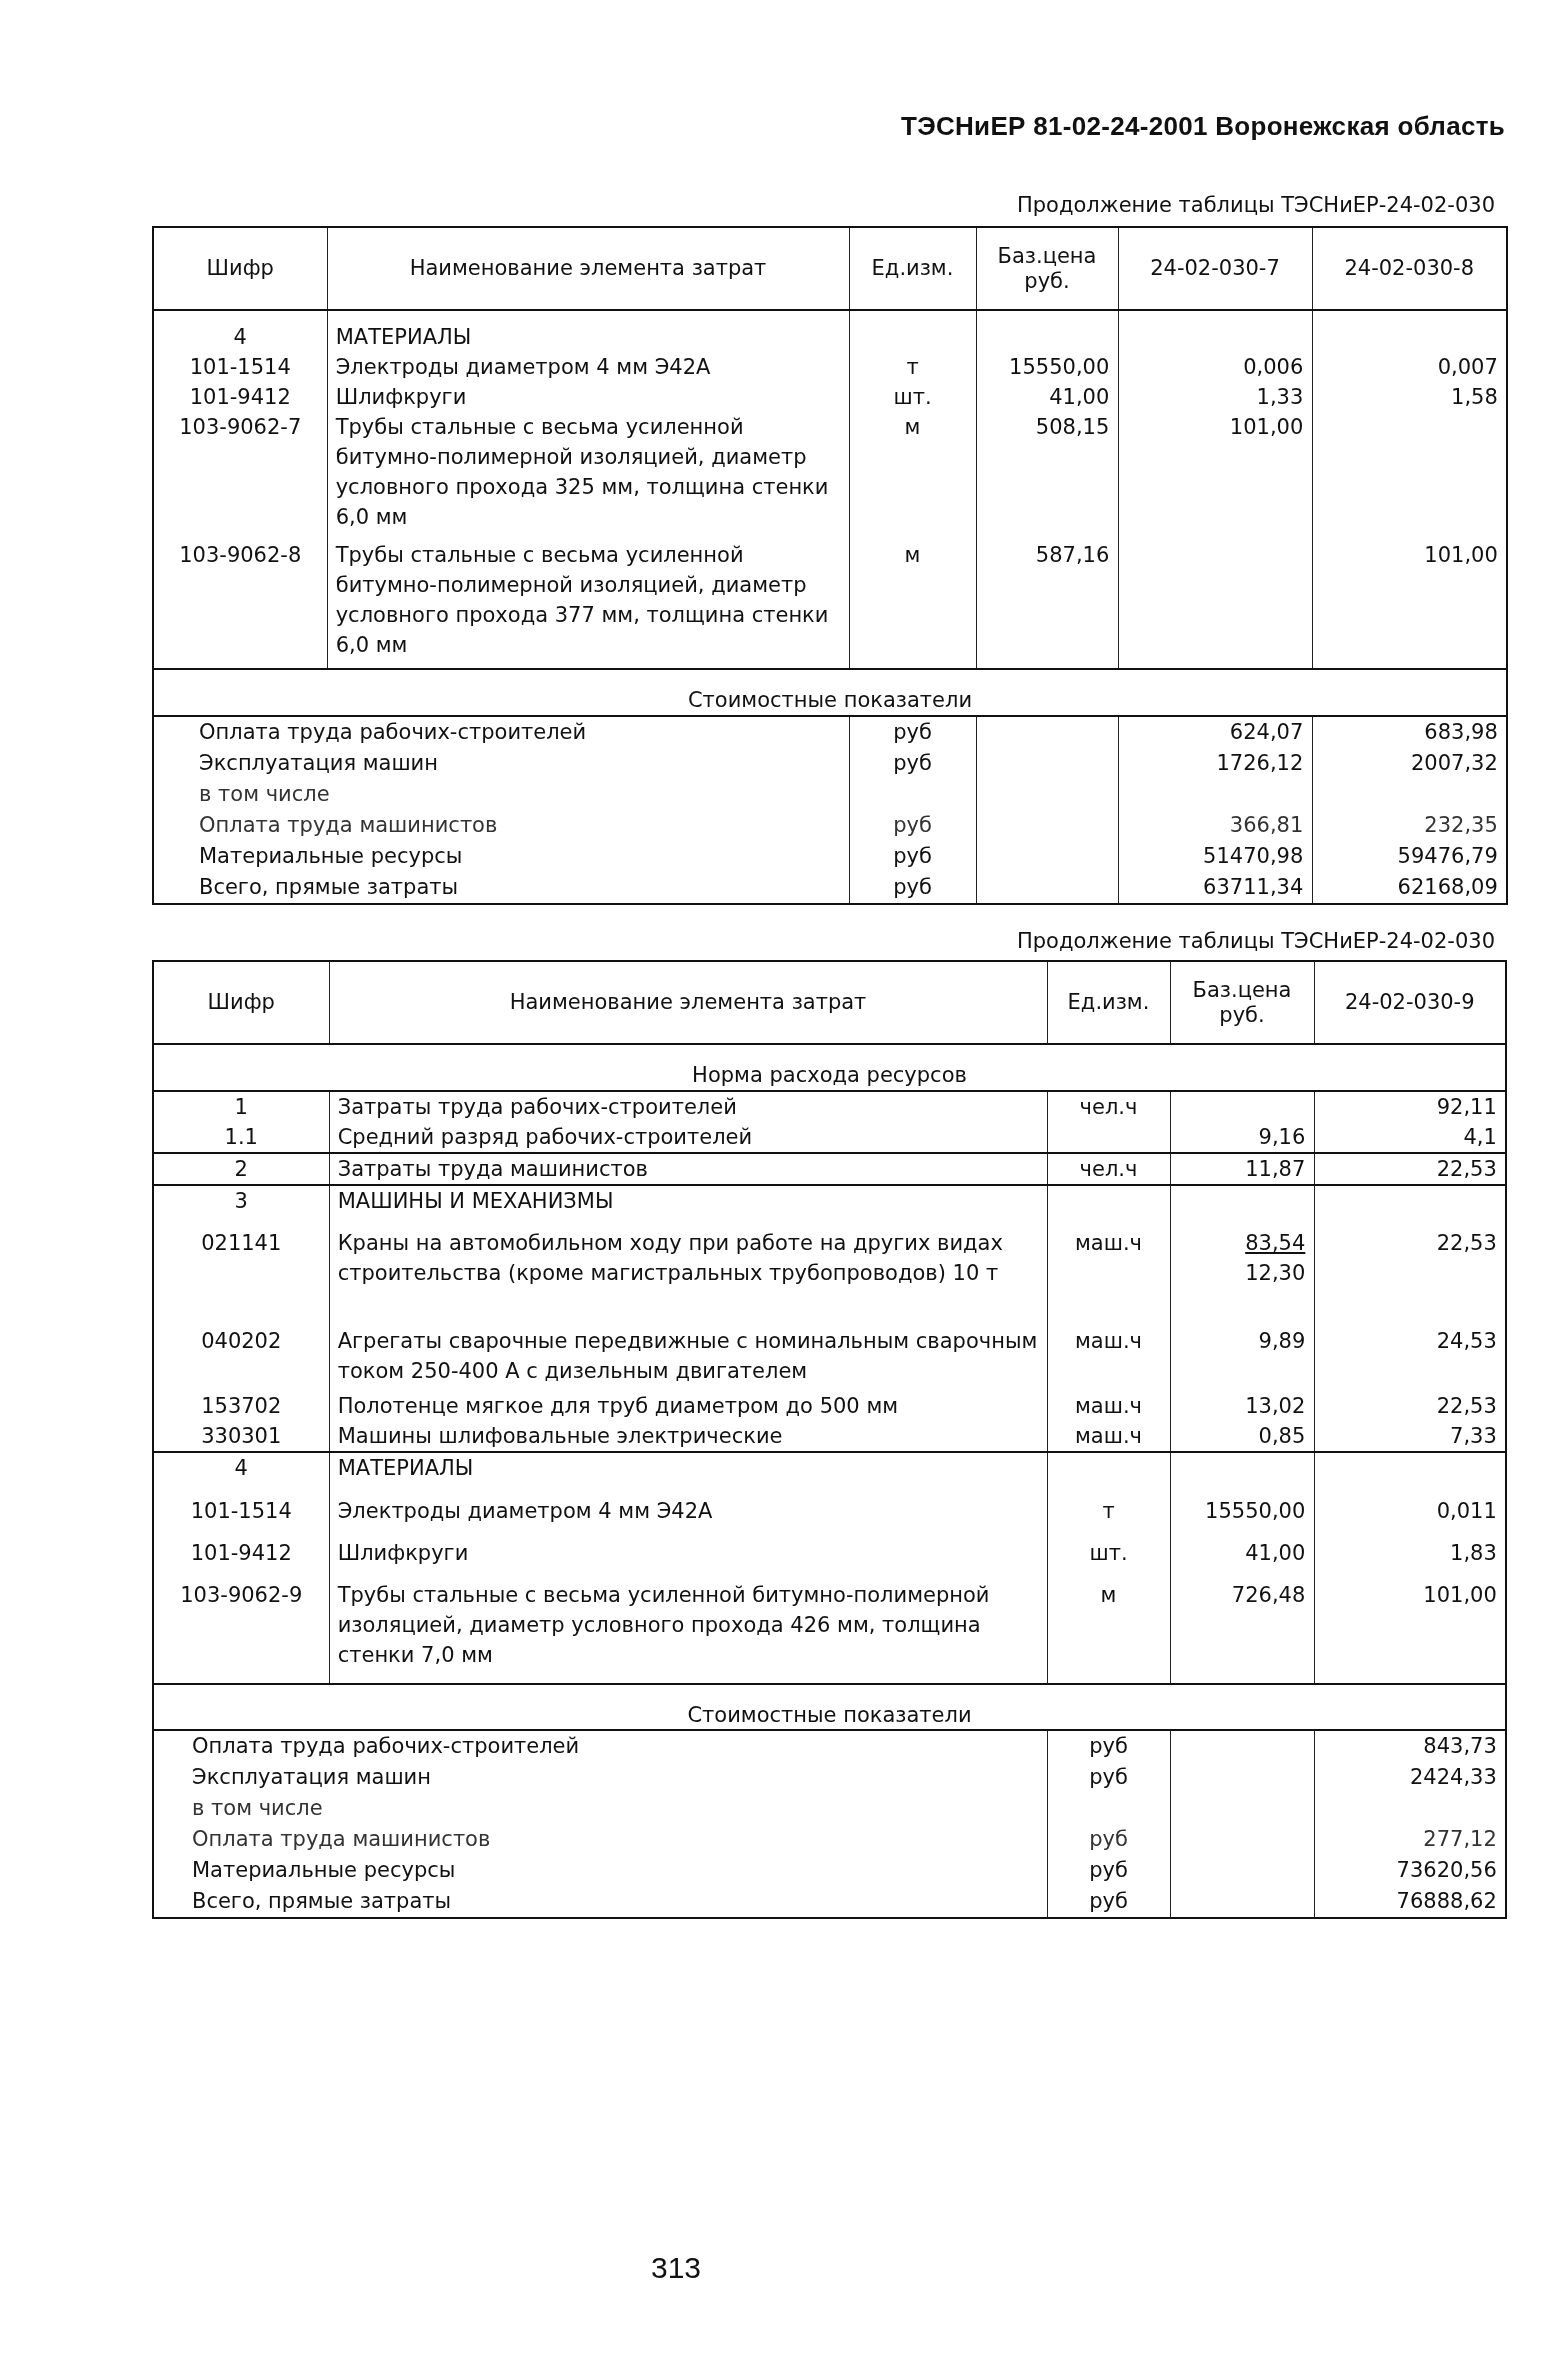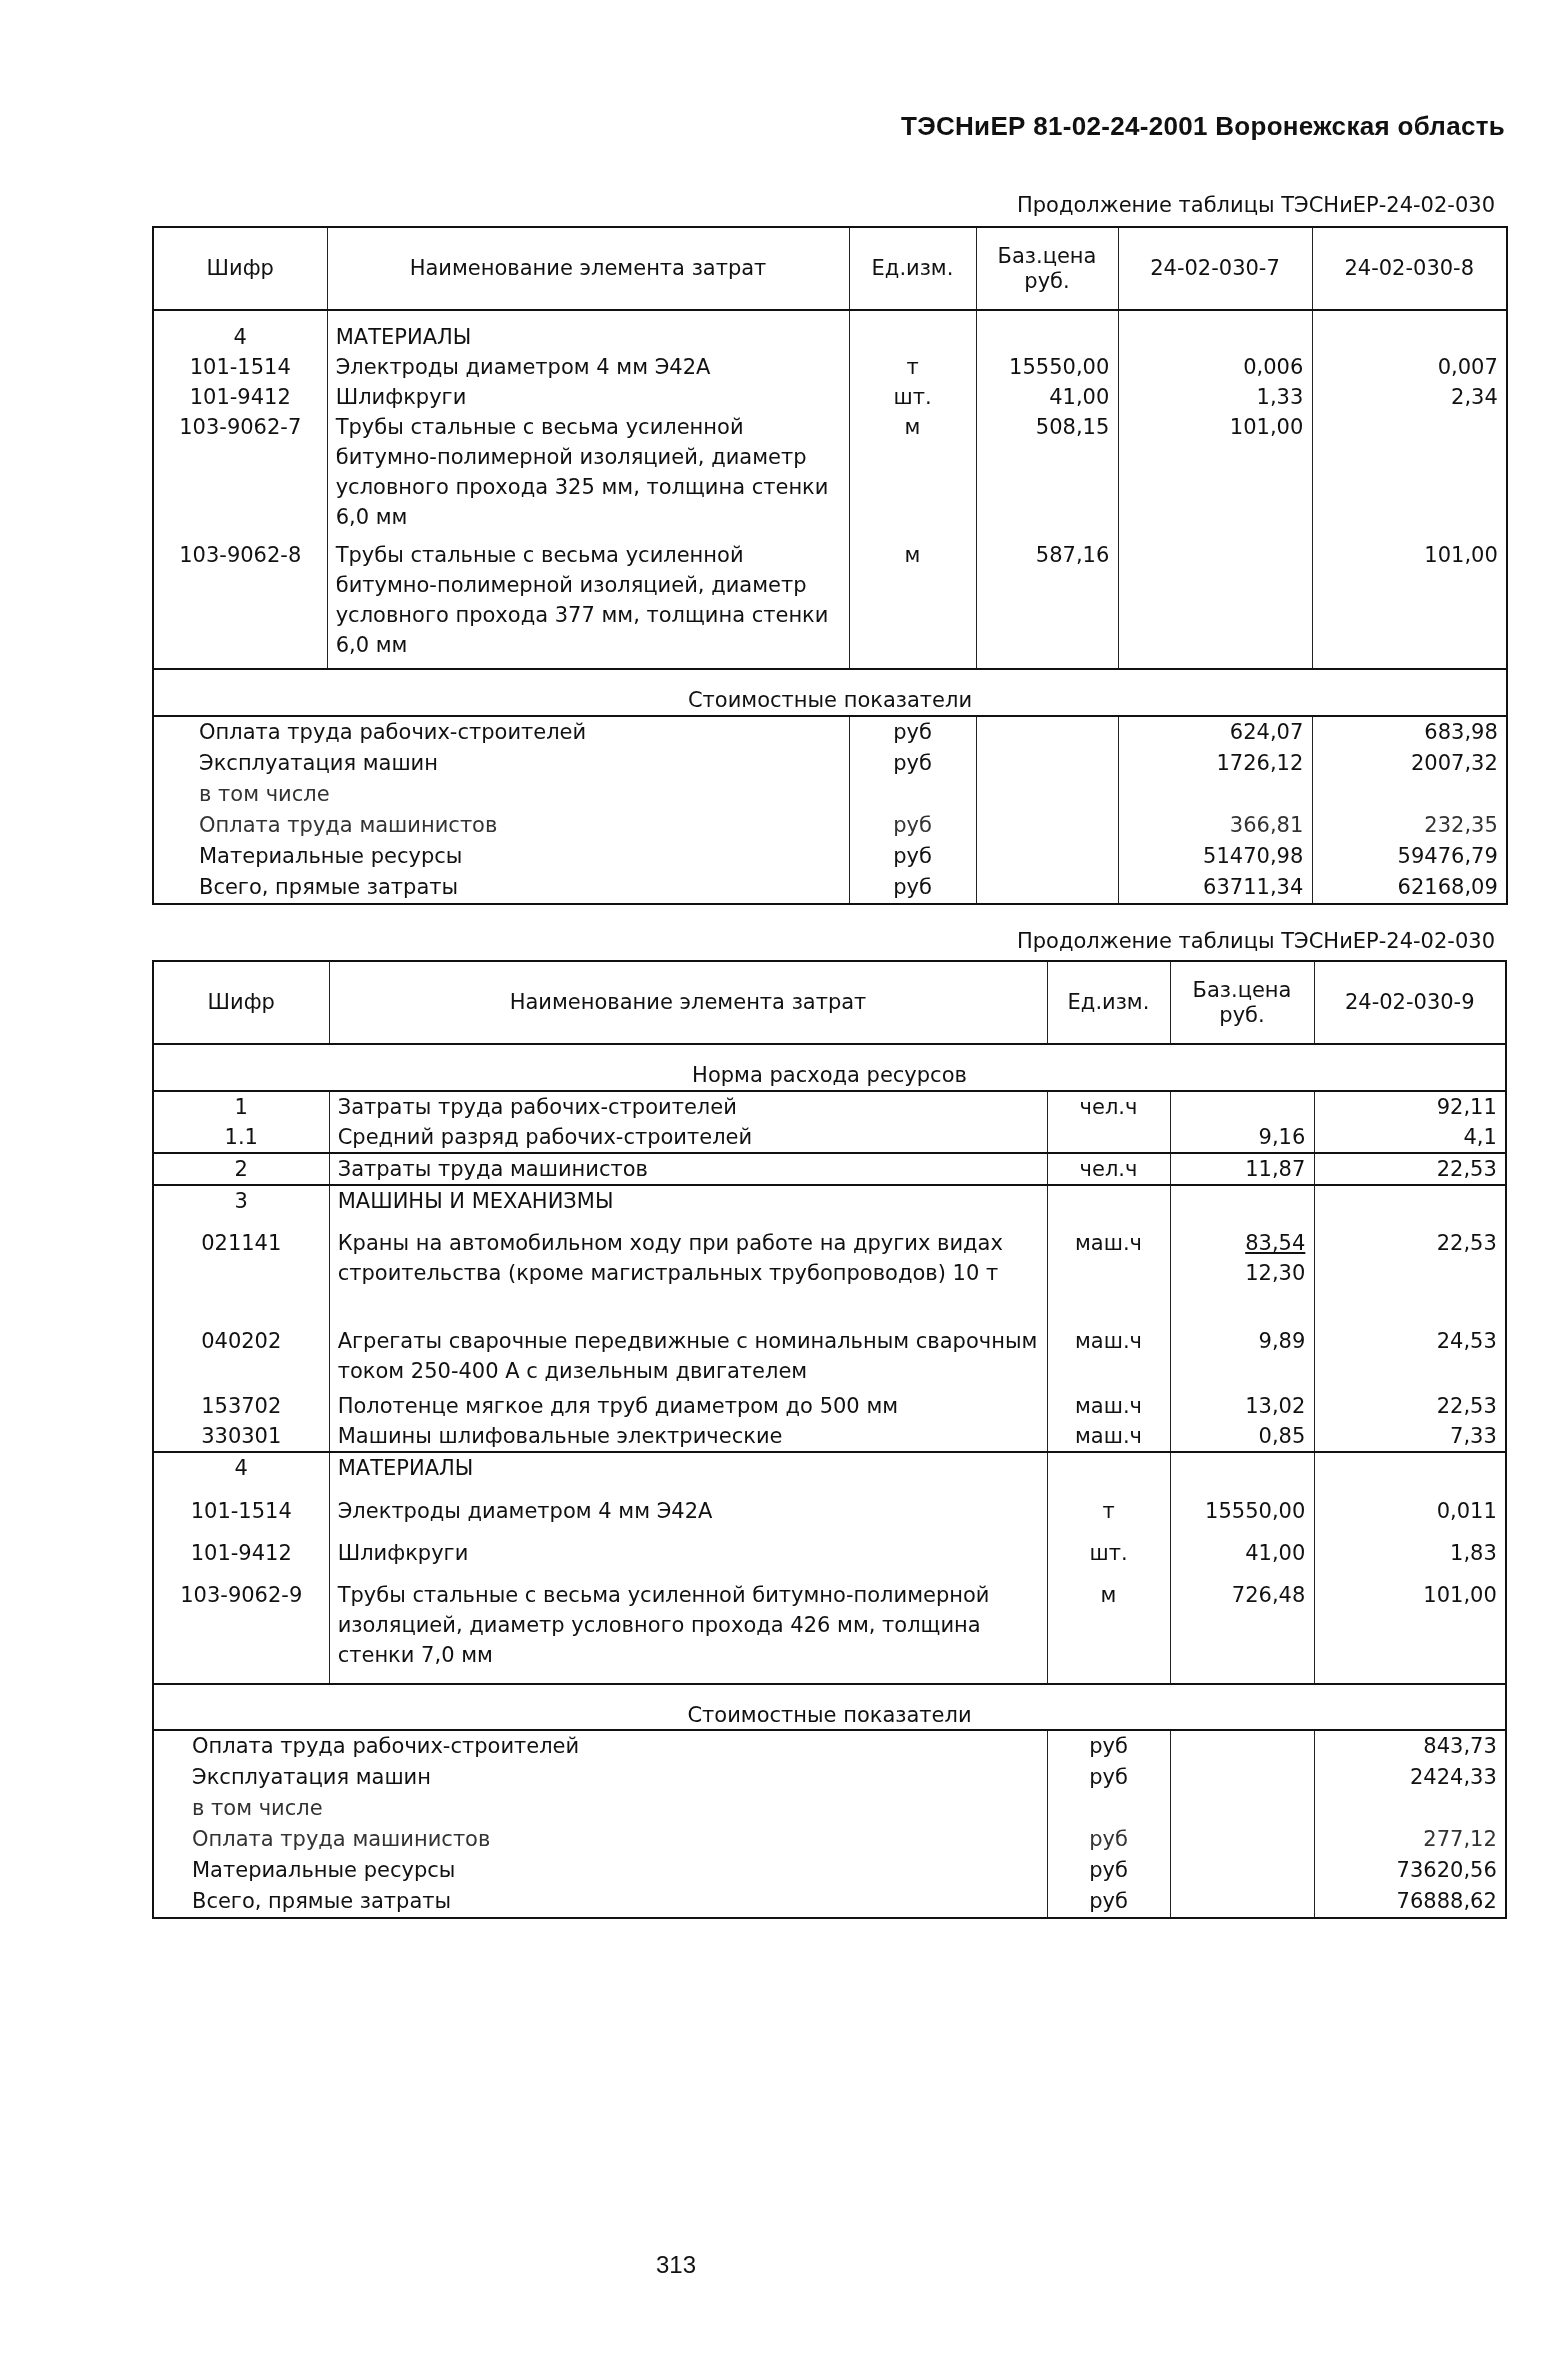--- a/index.html
+++ b/index.html
@@ -15,21 +15,21 @@
   .b { font-weight: bold; }
   .sec td { padding-top: 5.5px; }
   tr.topline td { border-top: 2.1px solid #111; }
   tr.bandrow td { border-top: 2.1px solid #111; border-bottom: 2.1px solid #111; text-align: center; height: 42px; vertical-align: bottom; padding-bottom: 2.7px; }
   .row td { line-height: 30px; }
   .desc { line-height: 29px; }
   .ul { text-decoration: underline; }
   .tot td { line-height: 31px; }
   .tot td.lab { padding-left: 45px; }
   .light { color: #333; }
-  .page-num { position: absolute; left: 0; width: 1352px; top: 2251px; text-align: center; font-family: "Liberation Sans", sans-serif; font-size: 24px; }
+  .page-num { position: absolute; left: 0; width: 1352px; top: 2251px; text-align: center; font-family: "Liberation Sans", sans-serif; font-size: 30px; }
 </style>
 </head>
 <body>
 
 <div class="doc-header">ТЭСНиЕР 81-02-24-2001 Воронежская область</div>
 
 <div class="cont-label" style="top:193px;">Продолжение таблицы ТЭСНиЕР-24-02-030</div>
 <table class="norm" style="top:226px; width:1353px;">
   <colgroup>
     <col style="width:174px">
@@ -65,21 +65,21 @@
         <td class="r">15550,00</td>
         <td class="r">0,006</td>
         <td class="r">0,007</td>
       </tr>
       <tr class="row">
         <td class="c">101-9412</td>
         <td class="desc">Шлифкруги</td>
         <td class="c">шт.</td>
         <td class="r">41,00</td>
         <td class="r">1,33</td>
-        <td class="r">2,34</td>
+        <td class="r">1,58</td>
       </tr>
       <tr class="row">
         <td class="c">103-9062-7</td>
         <td class="desc" style="padding-bottom: 8.2px;">Трубы стальные с весьма усиленной битумно-полимерной изоляцией, диаметр условного прохода 325 мм, толщина стенки 6,0 мм</td>
         <td class="c">м</td>
         <td class="r">508,15</td>
         <td class="r">101,00</td>
         <td class="r"></td>
       </tr>
       <tr class="row">

